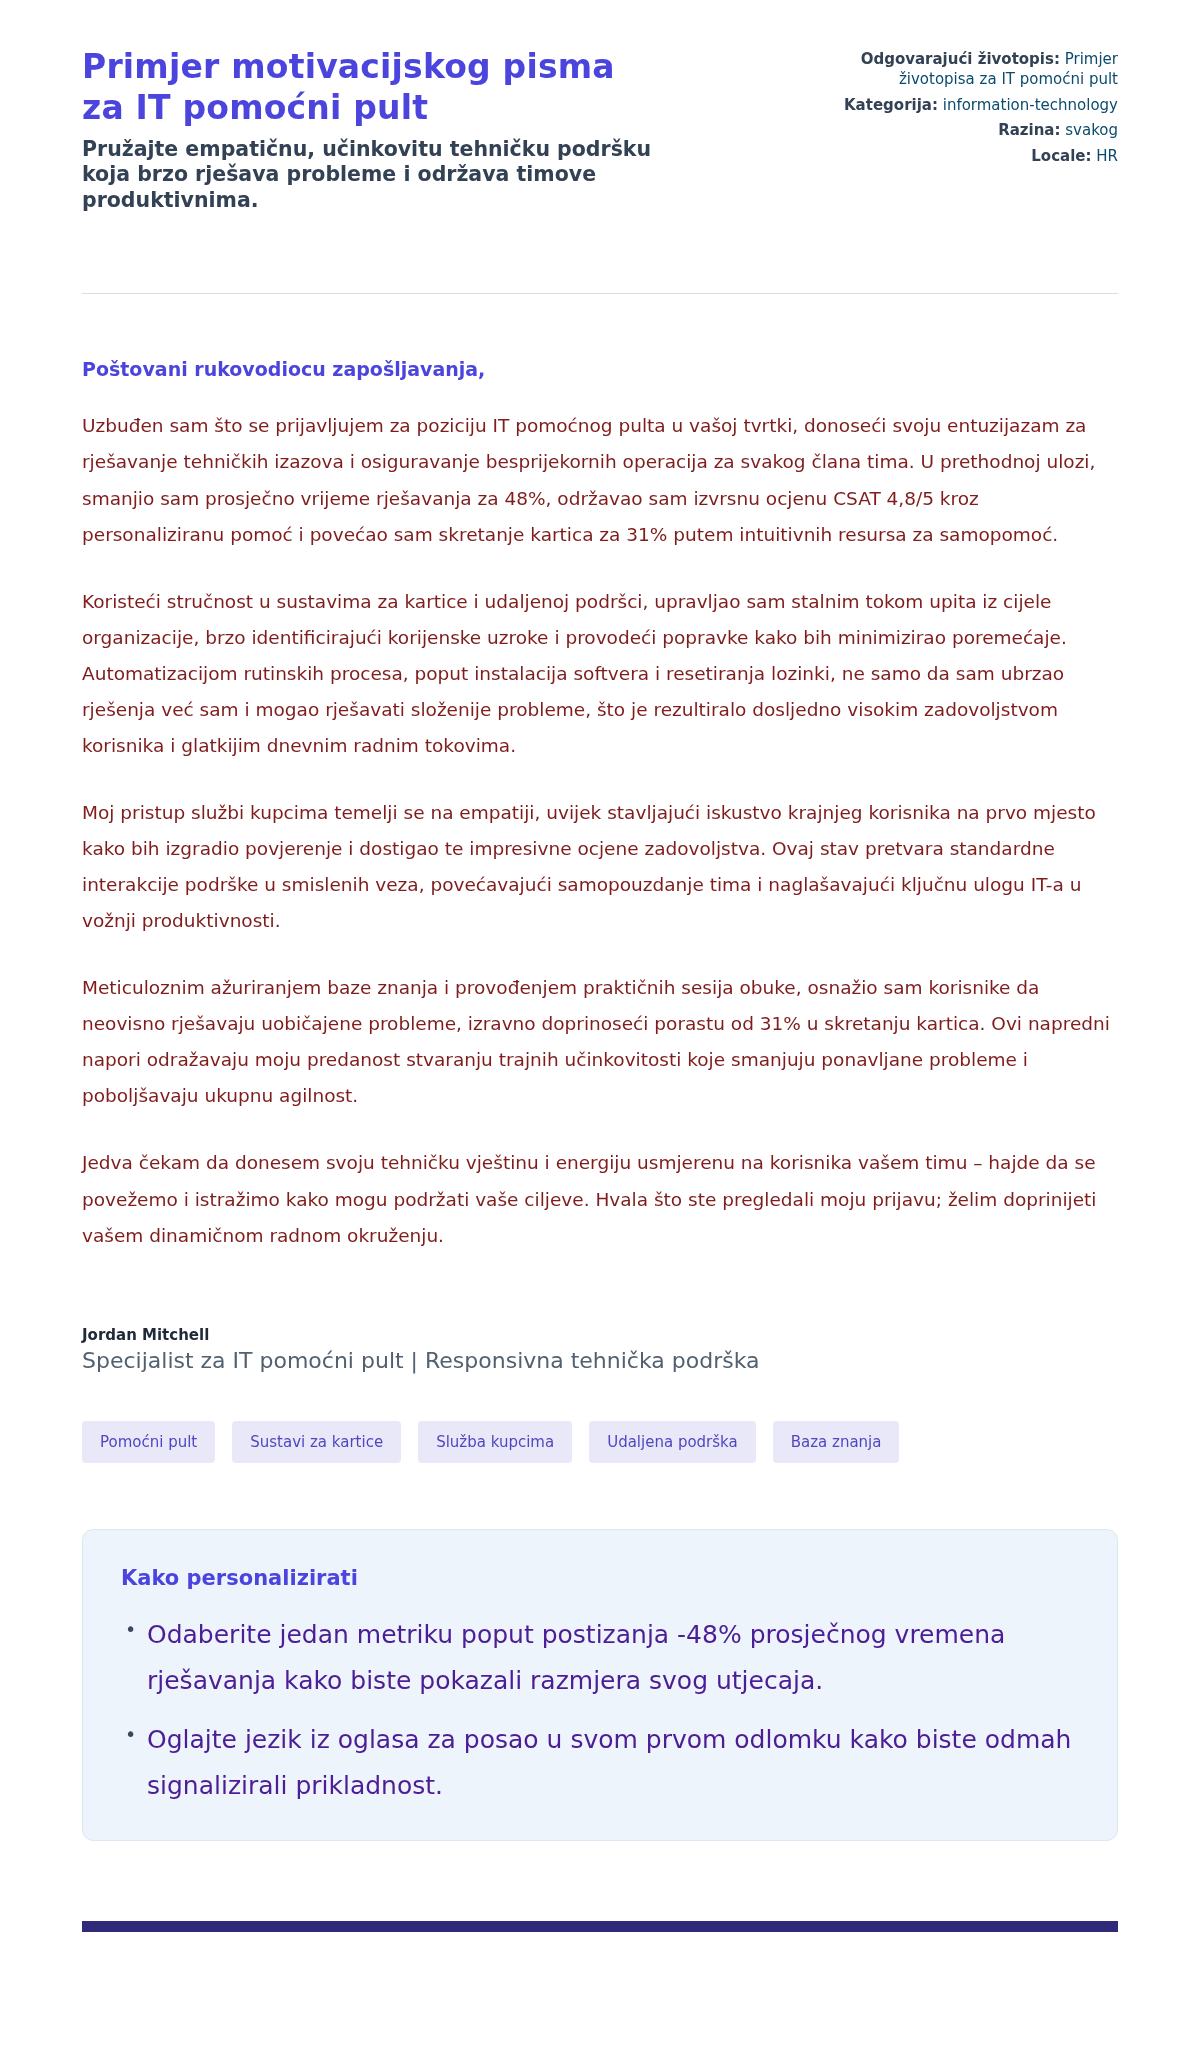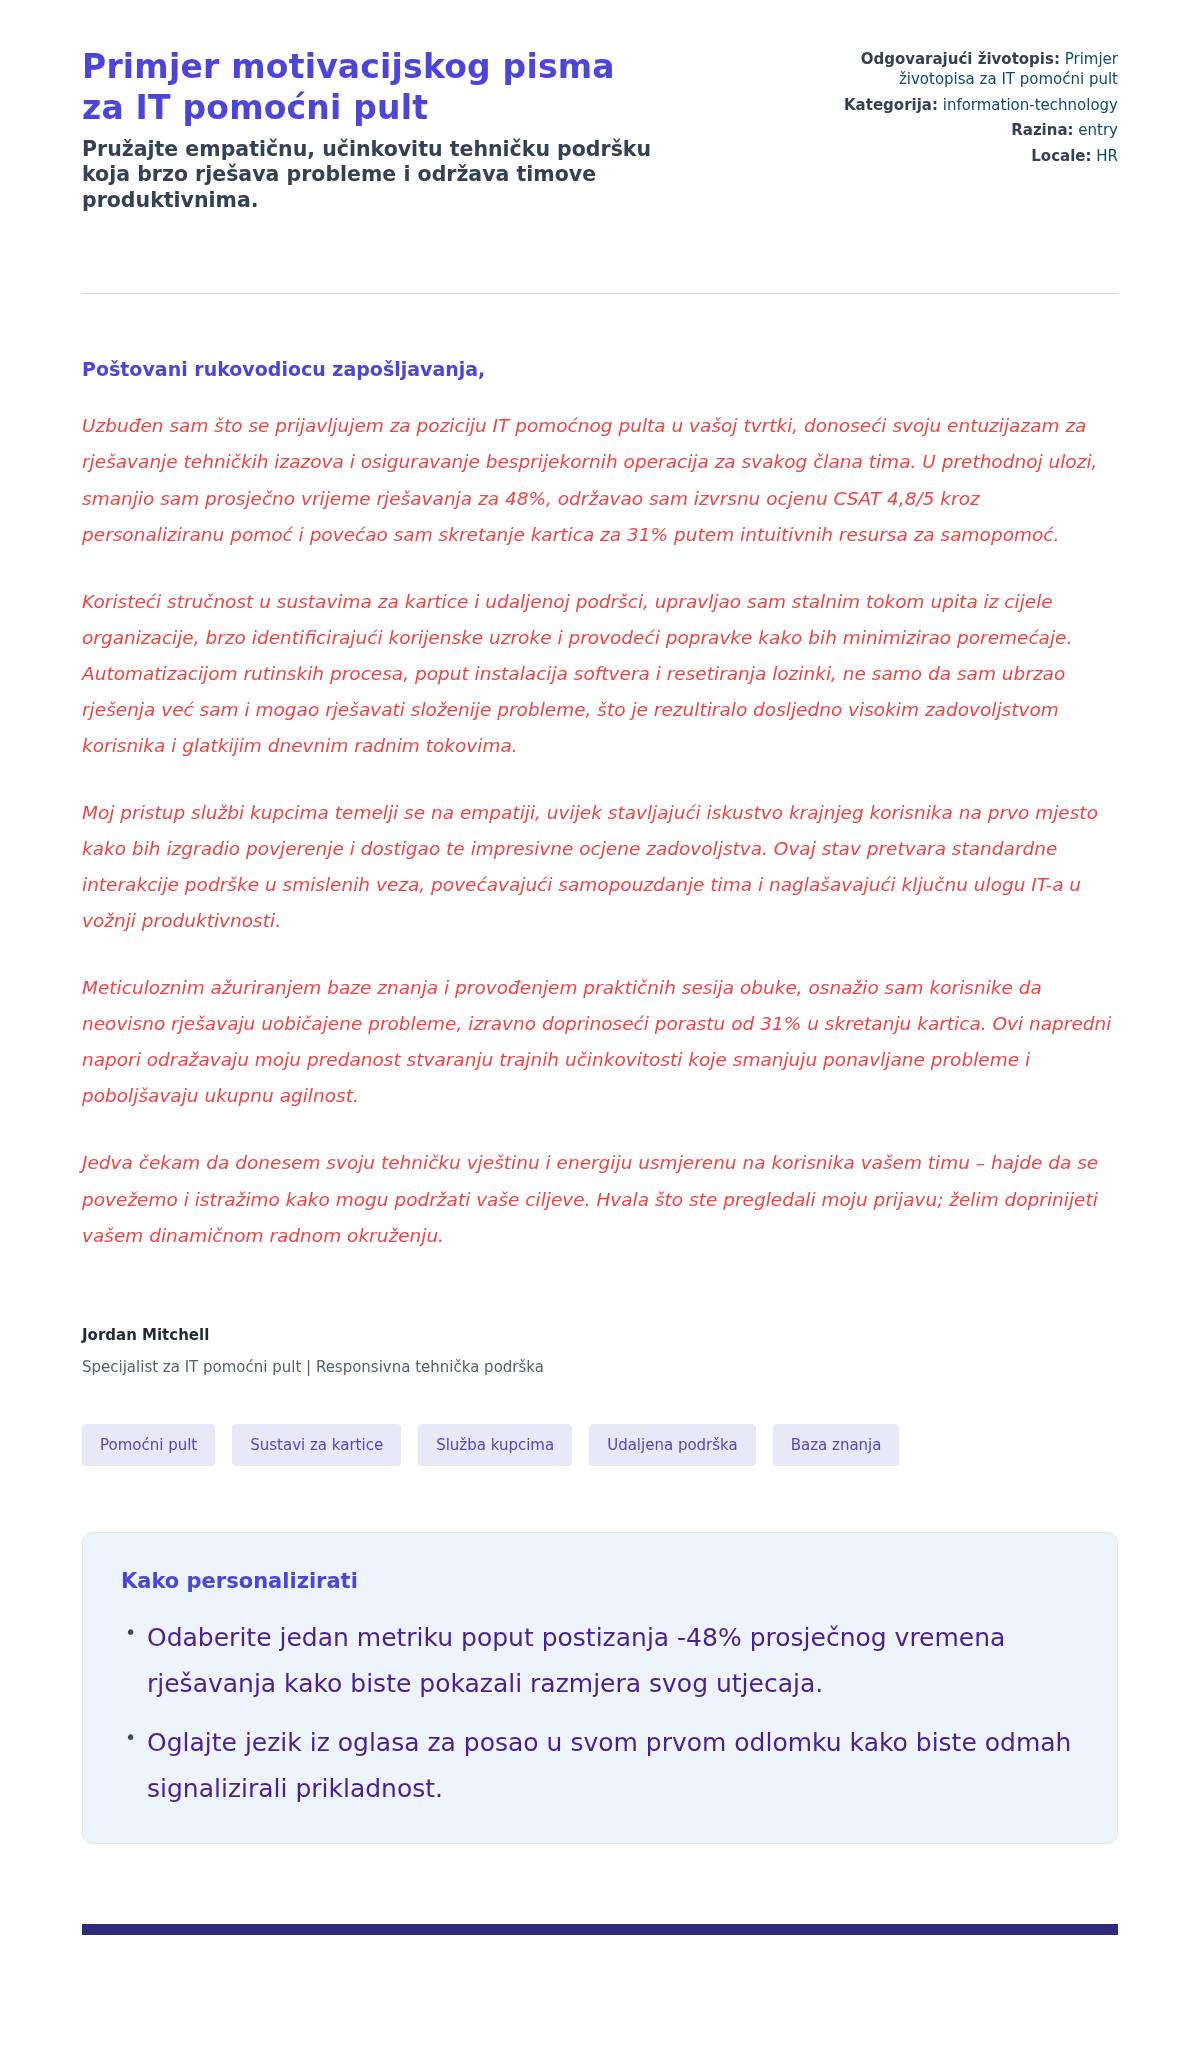--- a/index.html
+++ b/index.html
@@ -52,33 +52,32 @@
   .letter { padding-top: 64px; }
   .greeting {
     color: #4b44dd;
     font-weight: 700;
     font-size: 19px;
     margin-bottom: 28px;
   }
   .para {
     font-size: 18.5px;
     line-height: 1.95;
-    color: #ef4444;
+    color: #7f1d1d;
     margin-bottom: 31px;
-    font-style: italic;
   }
   .sig-name {
     margin-top: 72px;
     font-size: 15px;
     font-weight: 700;
     color: #1f2937;
   }
   .sig-role {
-    margin-top: 14px;
-    font-size: 15px;
+    margin-top: 4px;
+    font-size: 22px;
     color: #52616f;
   }
   
   .tag-list { display: flex; gap: 17px; margin-top: 48px; text-align: center; }
   .tag {
     display: inline-block;
     background: #e9e8f8;
     color: #5047c0;
     font-size: 15px;
     padding: 12px 18px;
@@ -137,21 +136,21 @@
       <div class="meta-row">
         <span class="meta-label">Odgovarajući životopis:</span>
         <span class="meta-value">Primjer životopisa za IT pomoćni pult</span>
       </div>
       <div class="meta-row">
         <span class="meta-label">Kategorija:</span>
         <span class="meta-value">information-technology</span>
       </div>
       <div class="meta-row">
         <span class="meta-label">Razina:</span>
-        <span class="meta-value">entry</span>
+        <span class="meta-value">svakog</span>
       </div>
       <div class="meta-row">
         <span class="meta-label">Locale:</span>
         <span class="meta-value">HR</span>
       </div>
     </aside>
   </header>
 
   <hr class="divider">
 

